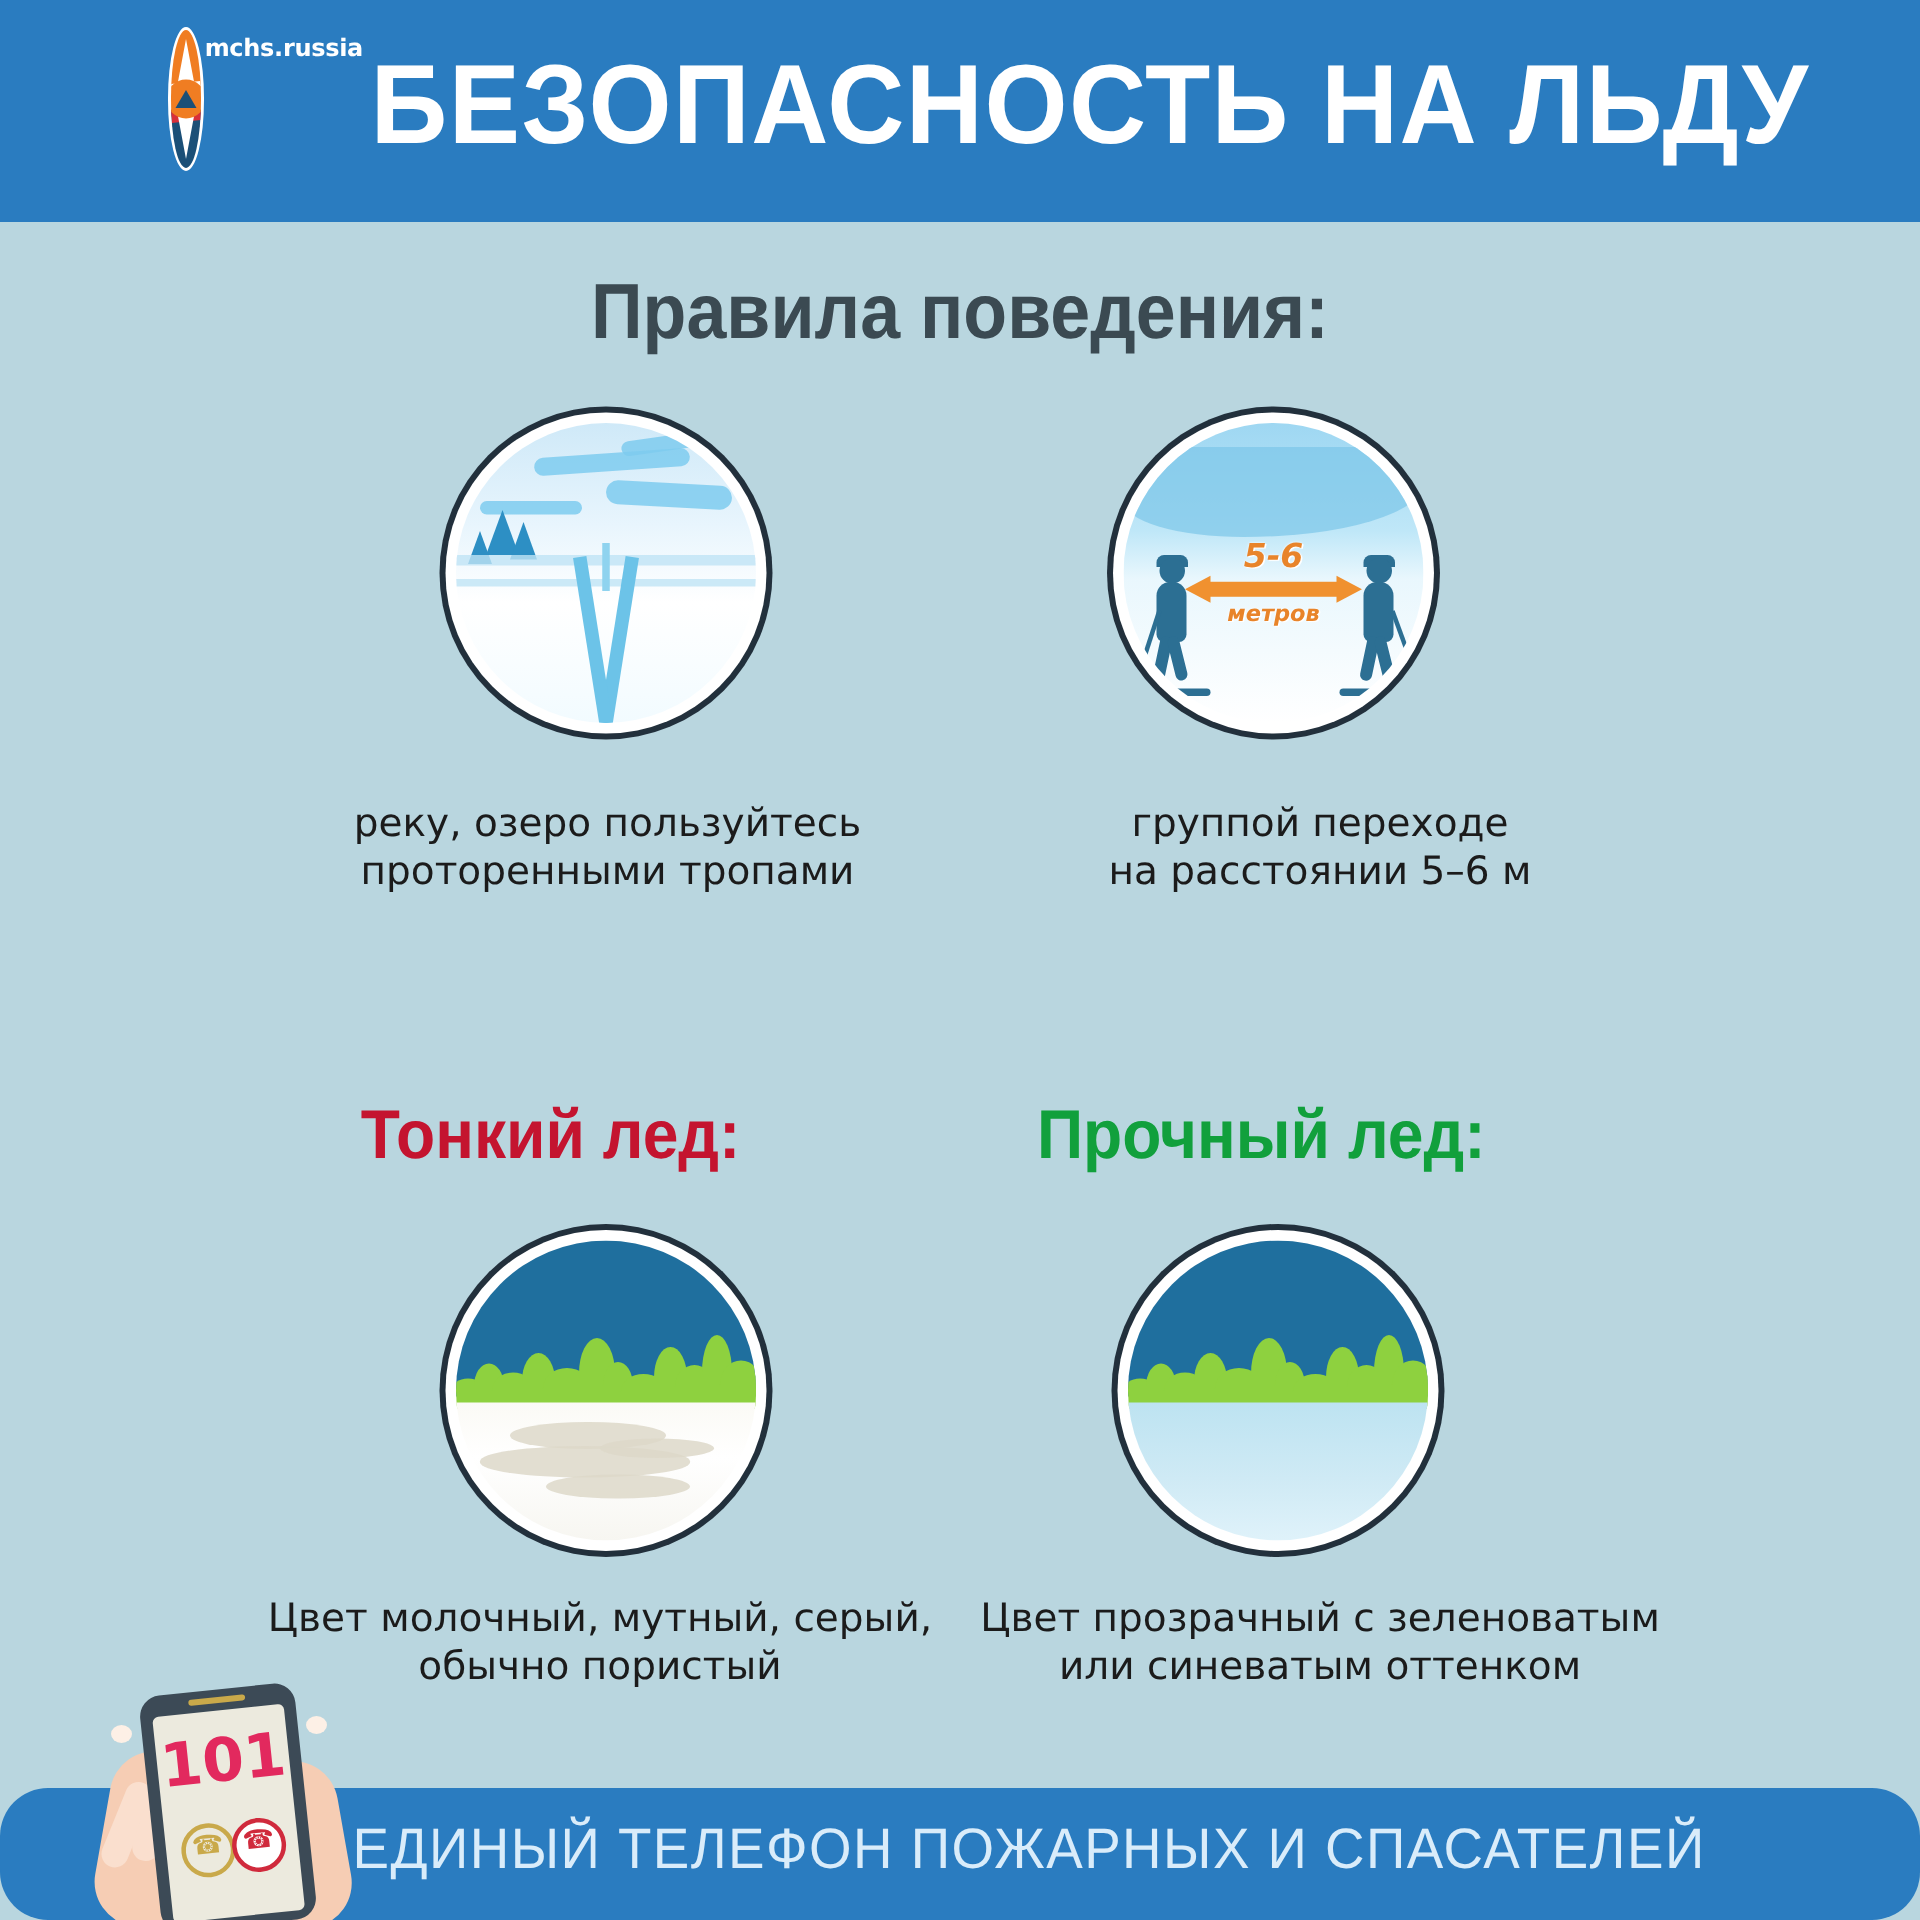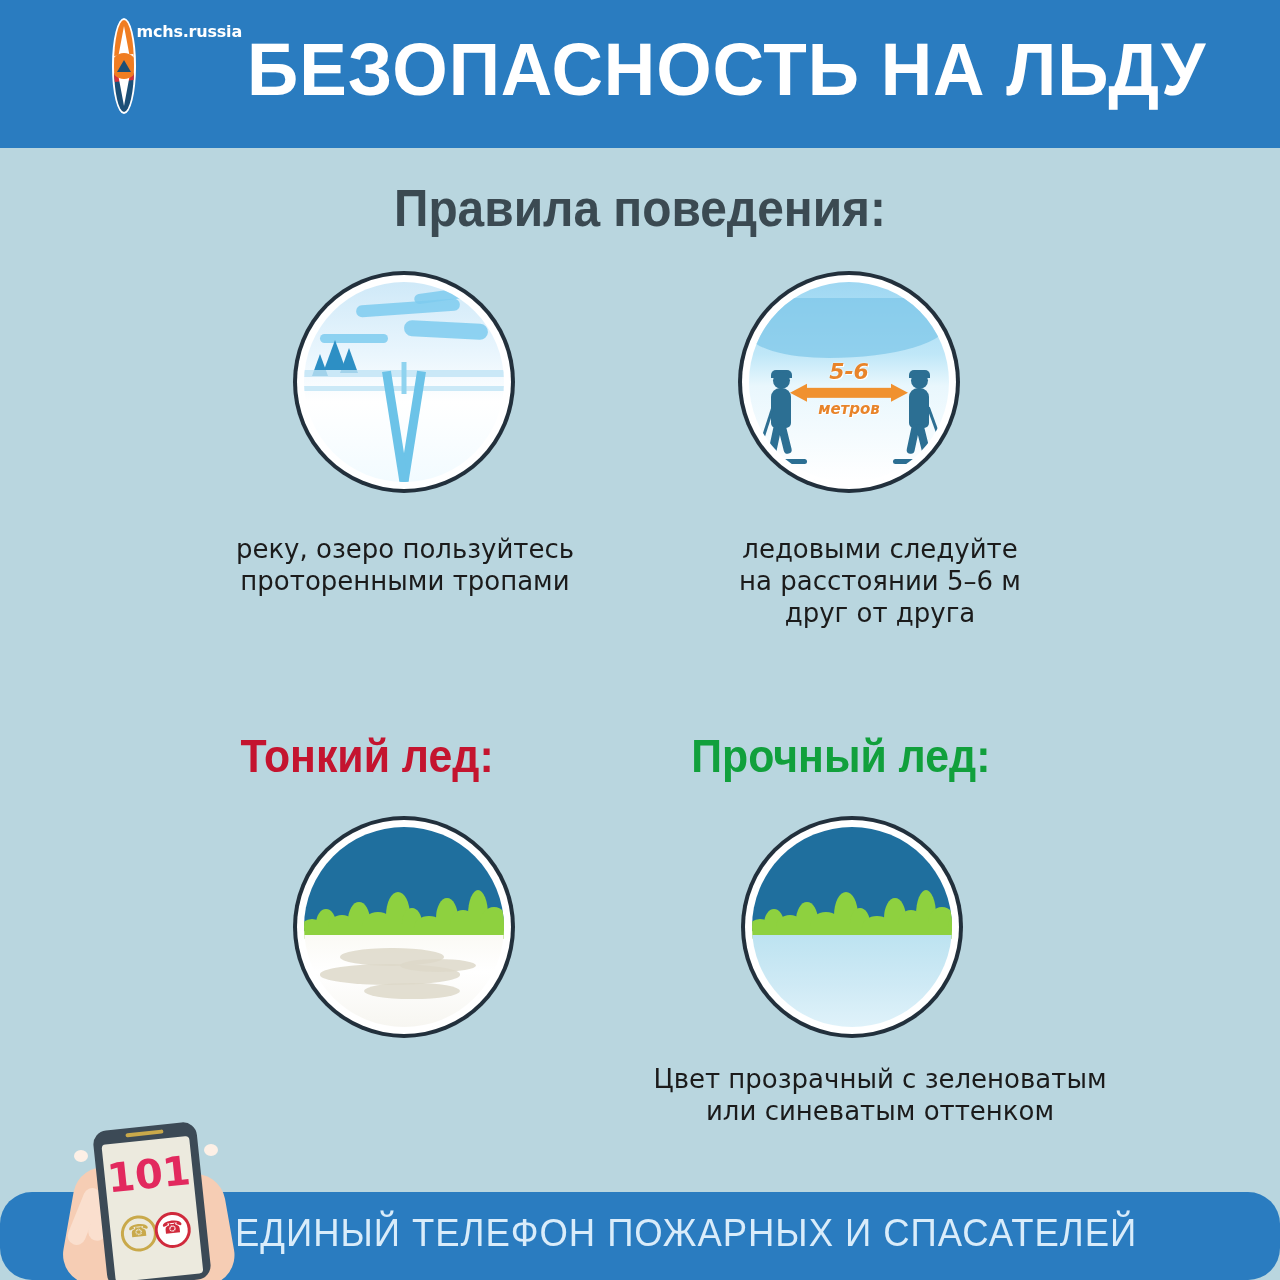--- a/index.html
+++ b/index.html
@@ -279,23 +279,22 @@
       </div>
     </div>
   </div>
 </div>
 
 <div class="caption" id="caption-1">
   <div>реку, озеро пользуйтесь</div>
   <div>проторенными тропами</div>
 </div>
 <div class="caption" id="caption-2">
-  <div>ледовыми следуйте</div>
+  <div>группой переходе</div>
   <div>на расстоянии 5–6 м</div>
-  <div>друг от друга</div>
 </div>
 
 <div class="ice-heading" id="heading-thin" style="color: rgb(196, 20, 47);">Тонкий лед:</div>
 <div class="ice-heading" id="heading-strong" style="color: rgb(17, 160, 60);">Прочный лед:</div>
 
 <div class="circle" id="circle-3">
   <div class="inner">
     <div class="ice-scene">
       <div class="ice-sky"></div>
       <div class="ice-trees">
@@ -341,20 +340,22 @@
           <div class="ice-tree" style="left: 82%; width: 10%; height: 95%;"></div>
           <div class="ice-tree" style="left: 88%; width: 14%; height: 62%;"></div>
           <div class="ice-tree" style="left: 98%; width: 12%; height: 48%;"></div>
         </div>
       <div class="ice-ground strong-ground"></div>
     </div>
   </div>
 </div>
 
 <div class="caption" id="caption-3">
+  <div>Цвет молочный, мутный, серый,</div>
+  <div>обычно пористый</div>
 </div>
 <div class="caption" id="caption-4">
   <div>Цвет прозрачный с зеленоватым</div>
   <div>или синеватым оттенком</div>
 </div>
 
 <div class="footer">
   <div class="footer-text">ЕДИНЫЙ ТЕЛЕФОН ПОЖАРНЫХ И СПАСАТЕЛЕЙ</div>
 </div>
 

